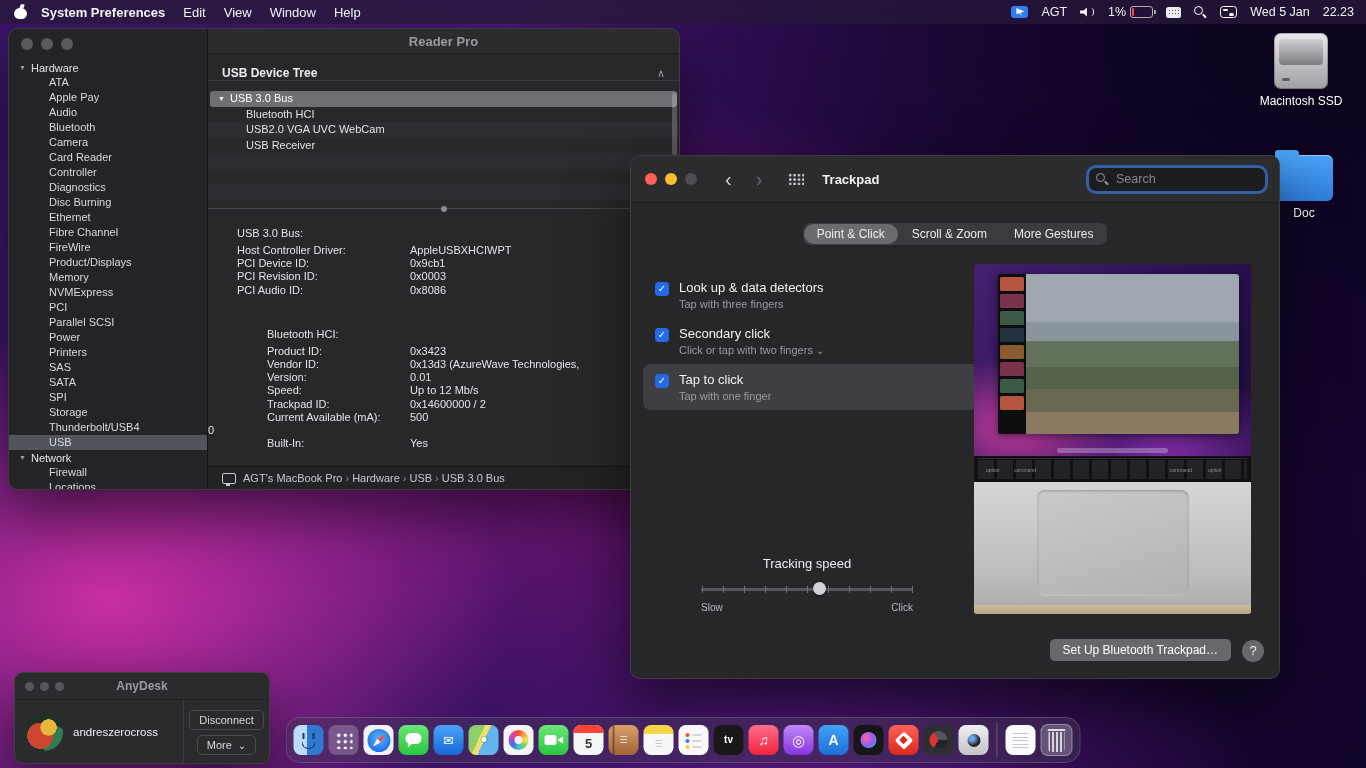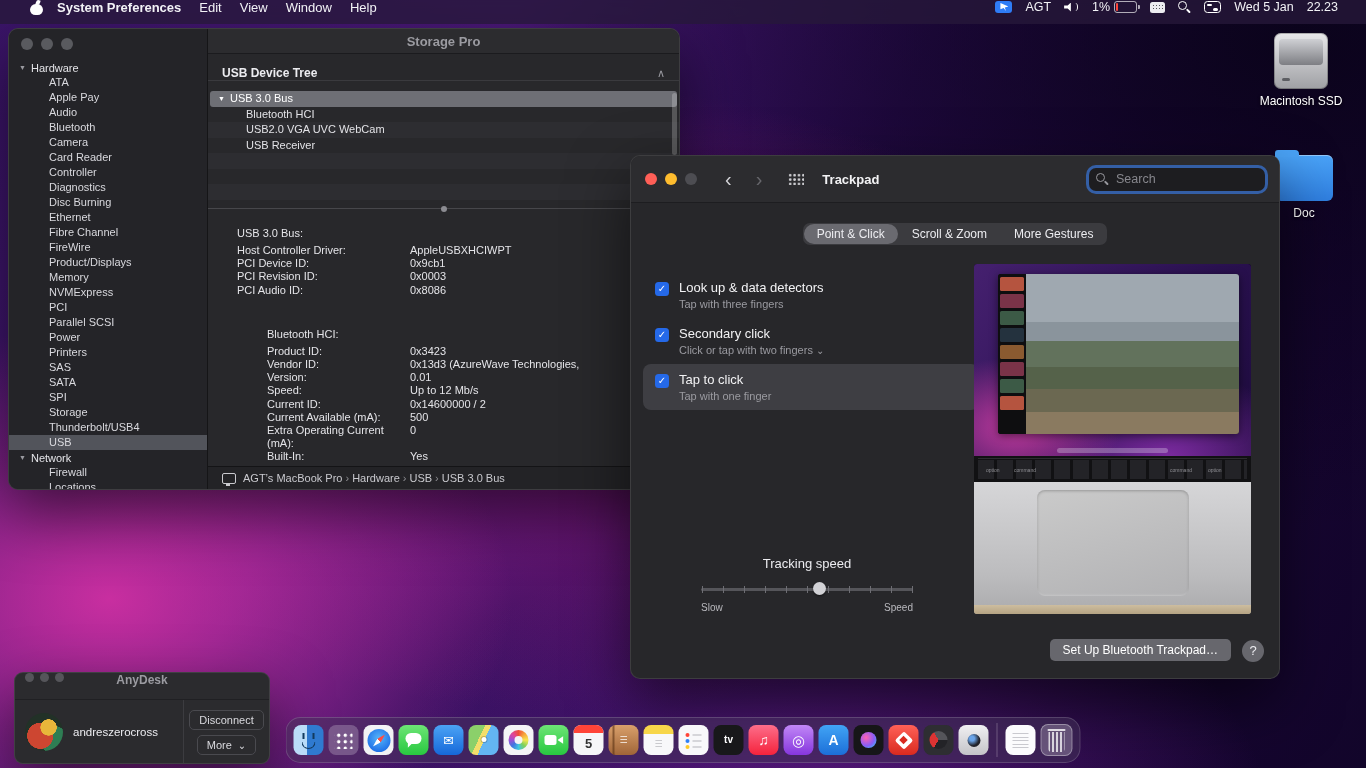--- a/index.html
+++ b/index.html
@@ -9,21 +9,21 @@
   .desktop{position:absolute;inset:0;
     background:
       radial-gradient(620px 420px at 8% 78%, rgba(233,52,171,.8), rgba(233,52,171,0) 65%),
       radial-gradient(900px 520px at 42% 52%, rgba(196,32,150,.55), rgba(196,32,150,0) 60%),
       radial-gradient(700px 500px at 60% 110%, rgba(140,40,180,.55), rgba(140,40,180,0) 65%),
       radial-gradient(1100px 700px at 95% 5%, rgba(10,3,26,.95), rgba(10,3,26,0) 70%),
       linear-gradient(115deg,#3a1468 0%,#4a1878 30%,#2a0c50 55%,#190635 80%,#12052a 100%);}
   
   .menubar{position:absolute;top:0;left:0;right:0;height:24px;z-index:40;
     background:rgba(38,24,58,.78);backdrop-filter:blur(18px);
-    display:flex;align-items:flex-start;color:#f2f2f6;font-size:13px;padding:0 28px;box-sizing:border-box}
+    display:flex;align-items:center;color:#f2f2f6;font-size:13px;padding:0 12px;box-sizing:border-box}
   .mb-left{display:flex;align-items:center}
   .menu-item{padding:0 9px}
   .mb-app{font-weight:bold;padding:0 9px}
   .mb-right{margin-left:auto;display:flex;align-items:center;gap:13px;font-size:12.5px}
   .apple{width:13px;height:14px;position:relative;margin:0 5px 0 2px;display:inline-block}
   .apple::before{content:"";position:absolute;left:0;right:0;top:3px;bottom:0;background:#fff;
     border-radius:45% 45% 42% 42%/55% 55% 48% 48%}
   .apple::after{content:"";position:absolute;width:4px;height:5px;left:6px;top:-1px;background:#fff;
     border-radius:60% 0 60% 0;transform:rotate(18deg)}
   .ss{width:17px;height:12px;background:#2f7cf6;border-radius:3px;position:relative}
@@ -149,21 +149,21 @@
     background:repeating-linear-gradient(90deg,#6e6e74 0 1px,transparent 1px 21px)}
   .knob{position:absolute;top:0;width:13px;height:13px;border-radius:50%;background:#d2d2d6;
     box-shadow:0 1px 2px rgba(0,0,0,.5);margin-left:-7px}
   .tk-ends{display:flex;justify-content:space-between;margin-top:6px;font-size:10px;color:#b9b9be}
   .setup-btn{position:absolute;right:48px;bottom:17px;height:22px;line-height:22px;padding:0 13px;background:#67676d;
     border-radius:5px;font-size:12px;color:#fff;white-space:nowrap}
   .help-btn{position:absolute;right:15px;bottom:16px;width:22px;height:22px;line-height:22px;border-radius:50%;
     background:#67676d;color:#ececf0;text-align:center;font-size:13px}
   
   .ad-window{left:14px;top:672px;width:256px;height:92px;background:#2b2b2e;z-index:15;border-radius:9px}
-  .ad-titlebar{height:26px;display:flex;align-items:flex-start;position:relative;border-bottom:1px solid #202023}
+  .ad-titlebar{height:26px;display:flex;align-items:center;position:relative;border-bottom:1px solid #202023}
   .ad-dots{display:flex;gap:6px;margin-left:10px;z-index:2}
   .ad-dots .dot{width:9px;height:9px;background:#55555a}
   .ad-title{position:absolute;left:0;right:0;text-align:center;font-size:12px;font-weight:bold;color:#9b9ba1}
   .ad-body{display:flex;align-items:center;height:64px;padding-left:10px}
   .avatar{width:38px;height:38px;border-radius:50%;flex:0 0 auto;background:
     radial-gradient(circle at 62% 38%, #e8b63a 0 24%, transparent 25%),
     radial-gradient(circle at 40% 60%, #cd4631 0 40%, transparent 41%),
     radial-gradient(circle at 75% 70%, #2e7d53 0 35%, transparent 36%),#223127}
   .ad-name{font-size:11.5px;color:#ececf0;margin-left:10px;flex:1}
   .ad-actions{width:86px;border-left:1px solid #3c3c40;height:100%;display:flex;flex-direction:column;align-items:center;
@@ -335,21 +335,21 @@
           <div class="si-item sel">USB</div>
           <div class="si-section">
             <span class="chev">▼</span>
             <span>Network</span>
           </div>
           <div class="si-item">Firewall</div>
           <div class="si-item">Locations</div>
         </div>
     </div>
     <div class="si-content">
-      <div class="si-titlebar">Storage Pro</div>
+      <div class="si-titlebar">Reader Pro</div>
       <div class="si-header">
         <span>USB Device Tree</span>
         <span class="hchev">∧</span>
       </div>
       <div class="si-treearea">
         <div id="tree-rows">
             <div class="trow lvl0 tsel">
               <span class="tchev">▼</span>
               <span>USB 3.0 Bus</span>
             </div>
@@ -399,29 +399,28 @@
             </div>
             <div class="drow indent">
               <span class="dlabel">Version:</span>
               <span class="dvalue">0.01</span>
             </div>
             <div class="drow indent">
               <span class="dlabel">Speed:</span>
               <span class="dvalue">Up to 12 Mb/s</span>
             </div>
             <div class="drow indent">
-              <span class="dlabel">Current ID:</span>
+              <span class="dlabel">Trackpad ID:</span>
               <span class="dvalue">0x14600000 / 2</span>
             </div>
             <div class="drow indent">
               <span class="dlabel">Current Available (mA):</span>
               <span class="dvalue">500</span>
             </div>
             <div class="drow indent">
-              <span class="dlabel">Extra Operating Current (mA):</span>
               <span class="dvalue">0</span>
             </div>
             <div class="drow indent">
               <span class="dlabel">Built-In:</span>
               <span class="dvalue">Yes</span>
             </div>
           </div>
         <div class="dtitle partial">USB2.0 VGA UVC WebCam:</div>
       </div>
       <div class="si-status">
@@ -518,21 +517,21 @@
       </div>
       <div class="tracking">
         <div class="tk-label">Tracking speed</div>
         <div class="slider">
           <div class="track"></div>
           <div class="ticks"></div>
           <div class="knob" id="knob" style="left: 56%;"></div>
         </div>
         <div class="tk-ends">
           <span>Slow</span>
-          <span>Speed</span>
+          <span>Click</span>
         </div>
       </div>
     </div>
     <div class="setup-btn">Set Up Bluetooth Trackpad…</div>
     <div class="help-btn">?</div>
   </div>
 
   <div class="window ad-window">
     <div class="ad-titlebar">
       <div class="ad-dots">

